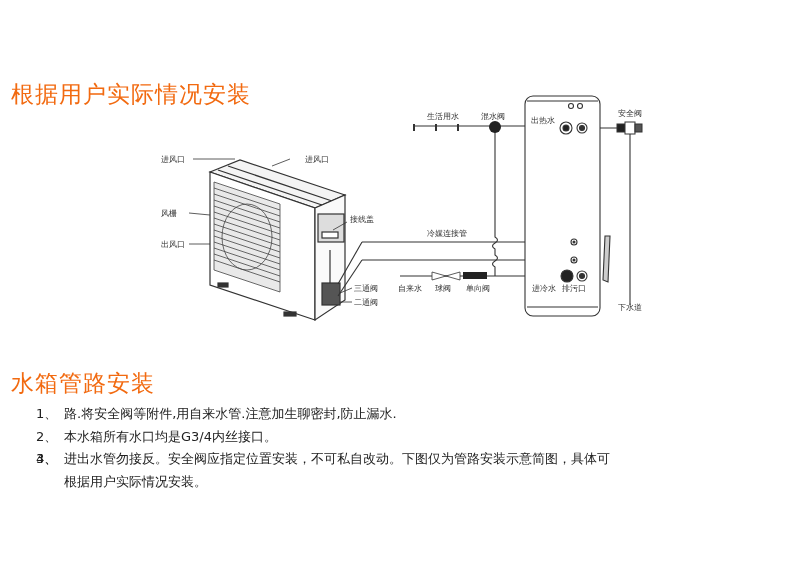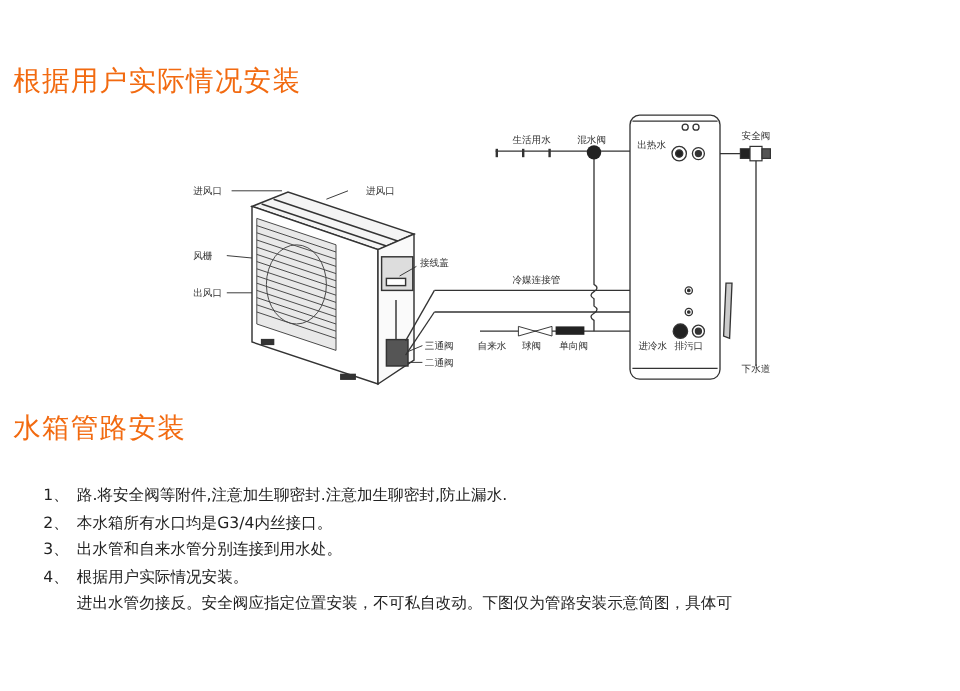--- a/index.html
+++ b/index.html
@@ -1,19 +1,19 @@
 <!DOCTYPE html>
 <html><head>
 <meta charset="utf-8">
 <style>
   html, body { margin:0; padding:0; background:#ffffff; }
   body { width:800px; height:576px; position:relative; overflow:hidden;
          font-family:"DejaVu Sans", "Liberation Sans", sans-serif; color:#222; }
   .heading { position:absolute; color:#f26a10; font-size:23px; letter-spacing:1px;
-             font-family:"DejaVu Sans", sans-serif; white-space:nowrap; }
+             font-family:"DejaVu Sans", sans-serif; white-space:nowrap;margin-top:27px; }
   #h1 { left:11px; top:52px; }
   #h2 { left:11px; top:341px; }
   .diagram { position:absolute; left:0; top:90px; width:800px; height:250px; }
   .lbl { font-size:8px; fill:#333; font-family:"DejaVu Sans", sans-serif; }
   .steps { position:absolute; left:36px; top:403px; width:740px; font-size:13px;
            line-height:22.5px; color:#222; }
   .step { position:relative; padding-left:28px; }
   .step .num { position:absolute; left:0; top:0; }
 </style>
 </head>
@@ -139,28 +139,27 @@
   <text class="lbl" x="532" y="291">进冷水</text>
   <text class="lbl" x="562" y="291">排污口</text>
   <text class="lbl" x="618" y="310">下水道</text>
 </svg>
 
 <div id="h2" class="heading">水箱管路安装</div>
 
 <div class="steps">
   <div class="step">
     <span class="num">1、</span>
-    <div>路.将安全阀等附件,注意加生聊密封.注意加生聊密封,防止漏水.</div>
+    <div>路.将安全阀等附件,用自来水管.注意加生聊密封,防止漏水.</div>
   </div>
   <div class="step">
     <span class="num">2、</span>
     <div>本水箱所有水口均是G3/4内丝接口。</div>
   </div>
   <div class="step">
     <span class="num">3、</span>
-    <div>出水管和自来水管分别连接到用水处。</div>
   </div>
   <div class="step">
     <span class="num">4、</span>
+    <div>进出水管勿接反。安全阀应指定位置安装，不可私自改动。下图仅为管路安装示意简图，具体可</div>
     <div>根据用户实际情况安装。</div>
-    <div>进出水管勿接反。安全阀应指定位置安装，不可私自改动。下图仅为管路安装示意简图，具体可</div>
   </div>
 </div>
 
 </body></html>

